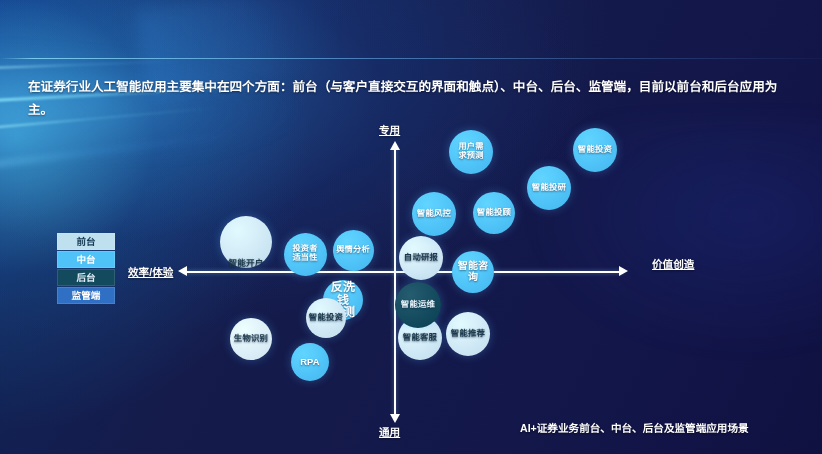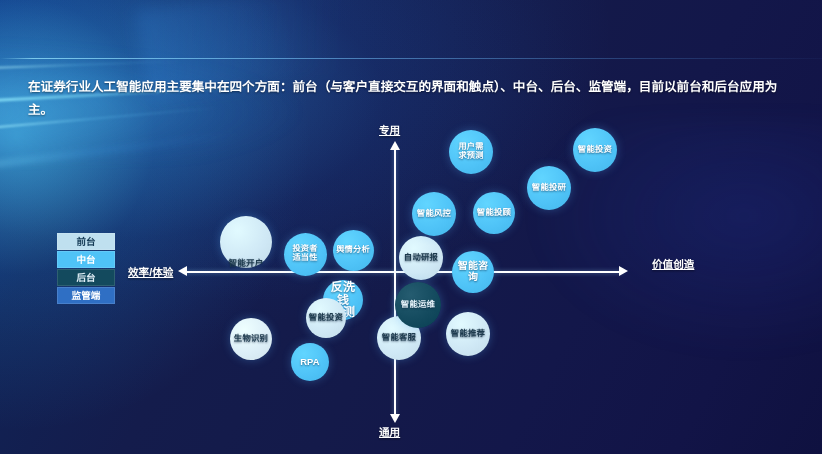--- a/index.html
+++ b/index.html
@@ -181,25 +181,26 @@
       </div>
       <div class="bubble" title="电子合约" style="left: 306px; top: 298px; width: 40px; height: 40px; font-size: 8.4px; color: rgb(29, 58, 77); background: radial-gradient(circle at 34% 28%, rgb(225, 250, 255) 0%, rgb(207, 232, 245) 58%, rgb(195, 220, 233) 100%); box-shadow: rgba(90, 180, 255, 0.3) 0px 0px 10px;">
         <span class="bub-text">智能投资</span>
       </div>
       <div class="bubble" title="生物识别" style="left: 230px; top: 318px; width: 42px; height: 42px; font-size: 8.4px; color: rgb(29, 58, 77); background: radial-gradient(circle at 34% 28%, rgb(238, 255, 255) 0%, rgb(220, 238, 247) 58%, rgb(208, 226, 235) 100%); box-shadow: rgba(90, 180, 255, 0.3) 0px 0px 10px; font-family: Liberation Serif, serif;">
         <span class="bub-text">生物识别</span>
       </div>
       <div class="bubble" title="RPA" style="left: 291px; top: 343px; width: 38px; height: 38px; font-size: 9.4px; color: rgb(255, 255, 255); background: radial-gradient(circle at 34% 28%, rgb(97, 213, 255) 0%, rgb(79, 195, 247) 58%, rgb(67, 183, 235) 100%); box-shadow: rgba(90, 180, 255, 0.3) 0px 0px 10px;">
         <span class="bub-text">RPA</span>
       </div>
-      <div class="bubble" title="智能客服" style="left: 377px; top: 316px; width: 44px; height: 44px; font-size: 8.4px; color: rgb(29, 58, 77); background: radial-gradient(circle at 34% 28%, rgb(225, 250, 255) 0%, rgb(207, 232, 245) 58%, rgb(195, 220, 233) 100%); box-shadow: rgba(90, 180, 255, 0.3) 0px 0px 10px;">
+      <div class="bubble" title="智能客服" style="left: 398px; top: 316px; width: 44px; height: 44px; font-size: 8.4px; color: rgb(29, 58, 77); background: radial-gradient(circle at 34% 28%, rgb(225, 250, 255) 0%, rgb(207, 232, 245) 58%, rgb(195, 220, 233) 100%); box-shadow: rgba(90, 180, 255, 0.3) 0px 0px 10px;">
         <span class="bub-text">智能客服</span>
       </div>
       <div class="bubble" title="智能运维" style="left: 395px; top: 282px; width: 46px; height: 46px; font-size: 8.4px; color: rgb(231, 244, 251); background: radial-gradient(circle at 34% 28%, rgb(37, 92, 112) 0%, rgb(19, 74, 94) 58%, rgb(7, 62, 82) 100%); box-shadow: rgba(90, 180, 255, 0.3) 0px 0px 10px;">
         <span class="bub-text">智能运维</span>
       </div>
       <div class="bubble" title="智能推荐" style="left: 446px; top: 312px; width: 44px; height: 44px; font-size: 8.4px; color: rgb(29, 58, 77); background: radial-gradient(circle at 34% 28%, rgb(225, 250, 255) 0%, rgb(207, 232, 245) 58%, rgb(195, 220, 233) 100%); box-shadow: rgba(90, 180, 255, 0.3) 0px 0px 10px;">
         <span class="bub-text">智能推荐</span>
       </div>
     </div>
 
+  <div id="caption">AI+证券业务前台、中台、后台及监管端应用场景</div>
   <div id="pagenum">15</div>
 </div>
 
 </body></html>

